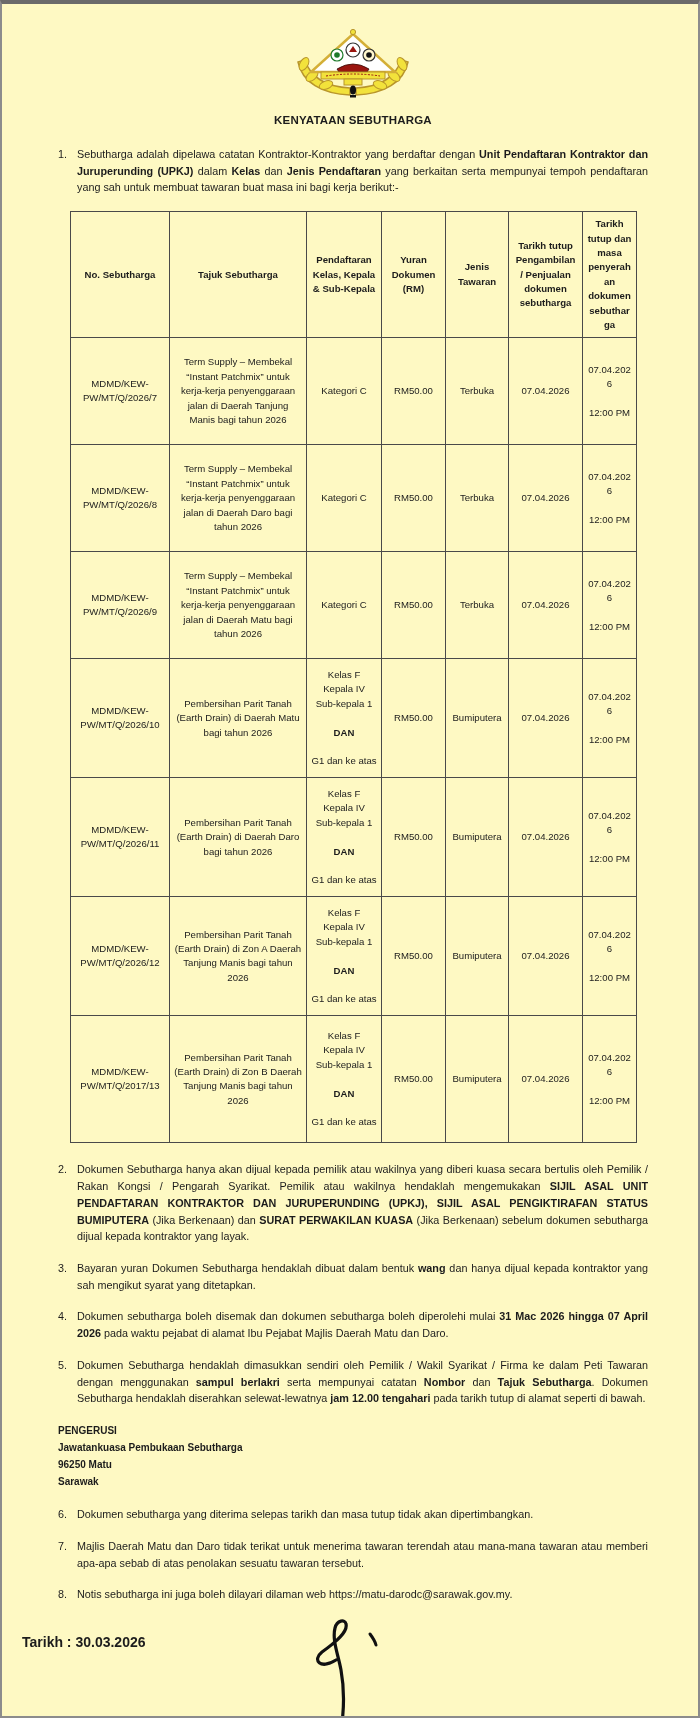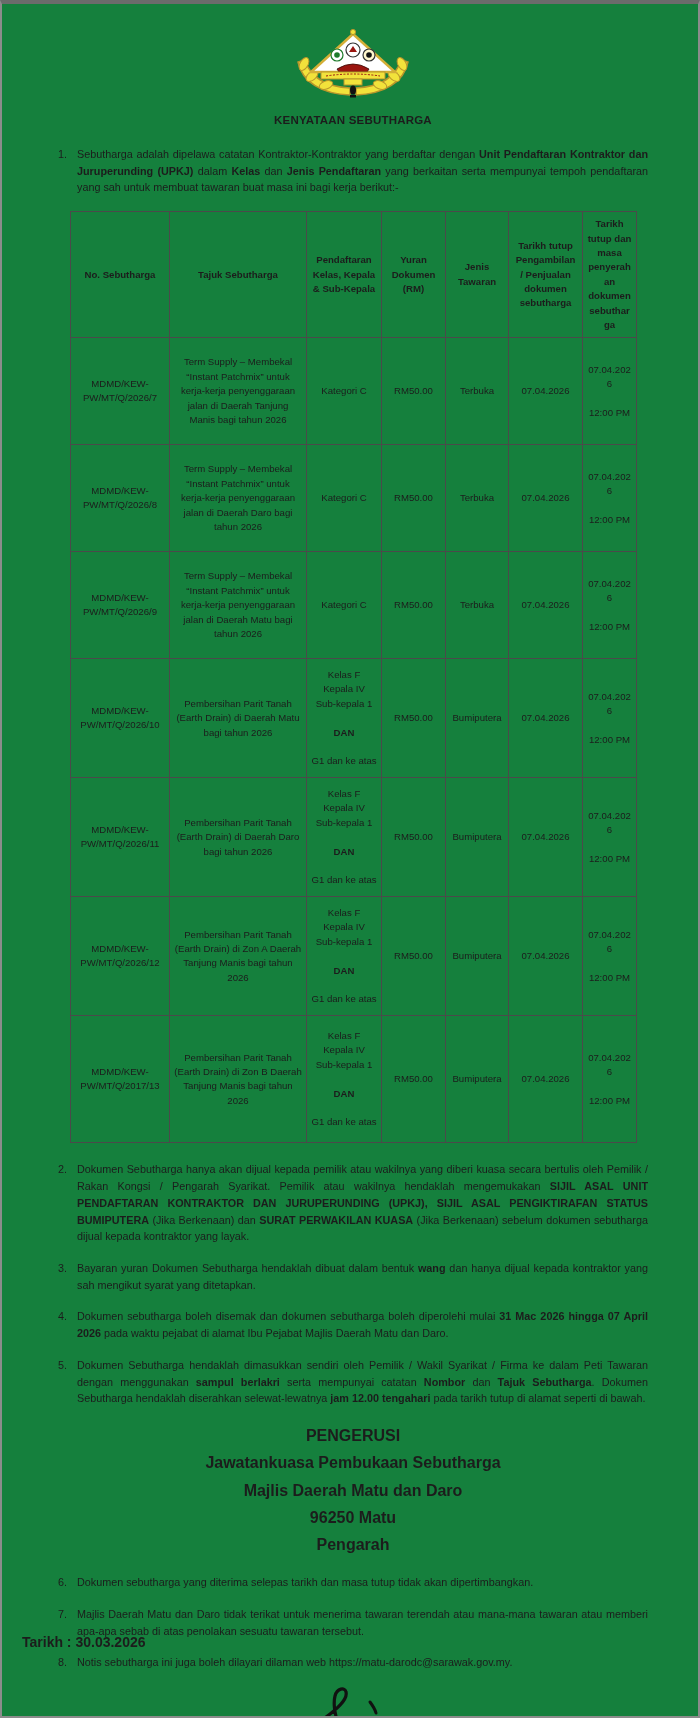--- a/index.html
+++ b/index.html
@@ -1,19 +1,19 @@
 <!DOCTYPE html>
 <html><head>
 <meta charset="utf-8">
 <style>
   html,body { margin:0; padding:0; background:#ffffff; }
   .page {
     width:700px; height:1718px; box-sizing:border-box;
     border:2px solid #8c8c8c; border-top:4px solid #6b6b6b;
-    background:#15803d; position:relative; overflow:hidden;
+    background:#fef9c3; position:relative; overflow:hidden;
     font-family:"Liberation Sans", sans-serif; color:#1c1c1c;
     padding:20px 50px 0 56px;
   }
   .crest-wrap { text-align:center; margin:2px 0 10px; }
   .doc-title { text-align:center; font-weight:bold; font-size:11.5px; letter-spacing:.2px; margin:6px 0 20px; }
   .para { display:flex; margin-bottom:15px; font-size:10.8px; line-height:1.55; }
   .para .num { width:19px; flex:none; }
   .para .body { flex:1; text-align:justify; }
   .para .body b { font-weight:bold; }
   table.quote {
@@ -25,21 +25,21 @@
     padding:5px 4px; line-height:1.5; word-wrap:break-word;
   }
   table.quote th { font-weight:bold; height:64px; }
   col.c1{width:99px} col.c2{width:137px} col.c3{width:75px}
   col.c4{width:64px} col.c5{width:63px} col.c6{width:74px} col.c7{width:54px}
   tr.rA td { height:96px; }
   tr.rB td { height:108px; }
   tr.rC td { height:116px; }
   td.tajuk { text-align:justify; padding:6px 7px; line-height:1.55; }
   .bold { font-weight:bold; }
-  .address { text-align:center; font-weight:bold; font-size:16px; line-height:1.7; margin:2px 0 16px; }
+  .address { font-weight:bold; font-size:10px; line-height:1.7; margin:2px 0 16px; }
   .sig { text-align:center; margin-top:4px; font-size:10.8px; font-weight:bold; line-height:1.65; }
   .sig .sign-svg { display:block; margin:0 auto -34px auto; }
   .footer-date { position:absolute; left:20px; bottom:66px; font-weight:bold; font-size:14px; }
 </style>
 </head>
 <body>
 
 <div class="page">
 
   <div class="crest-wrap">
@@ -249,23 +249,22 @@
     <span class="body"><span>Dokumen sebutharga boleh disemak dan dokumen sebutharga boleh diperolehi mulai </span><b>31 Mac 2026 hingga 07 April 2026</b><span> pada waktu pejabat di alamat Ibu Pejabat Majlis Daerah Matu dan Daro.</span></span>
   </div>
   <div class="para">
     <span class="num">5.</span>
     <span class="body"><span>Dokumen Sebutharga hendaklah dimasukkan sendiri oleh Pemilik / Wakil Syarikat / Firma ke dalam Peti Tawaran dengan menggunakan </span><b>sampul berlakri</b><span> serta mempunyai catatan </span><b>Nombor</b><span> dan </span><b>Tajuk Sebutharga</b><span>. Dokumen Sebutharga hendaklah diserahkan selewat-lewatnya </span><b>jam 12.00 tengahari</b><span> pada tarikh tutup di alamat seperti di bawah.</span></span>
   </div>
 
   <div class="address">
       <div>PENGERUSI</div>
       <div>Jawatankuasa Pembukaan Sebutharga</div>
-      <div>Majlis Daerah Matu dan Daro</div>
       <div>96250 Matu</div>
-      <div>Pengarah</div>
+      <div>Sarawak</div>
     </div>
 
   <div class="para">
     <span class="num">6.</span>
     <span class="body"><span>Dokumen sebutharga yang diterima selepas tarikh dan masa tutup tidak akan dipertimbangkan.</span></span>
   </div>
   <div class="para">
     <span class="num">7.</span>
     <span class="body"><span>Majlis Daerah Matu dan Daro tidak terikat untuk menerima tawaran terendah atau mana-mana tawaran atau memberi apa-apa sebab di atas penolakan sesuatu tawaran tersebut.</span></span>
   </div>

